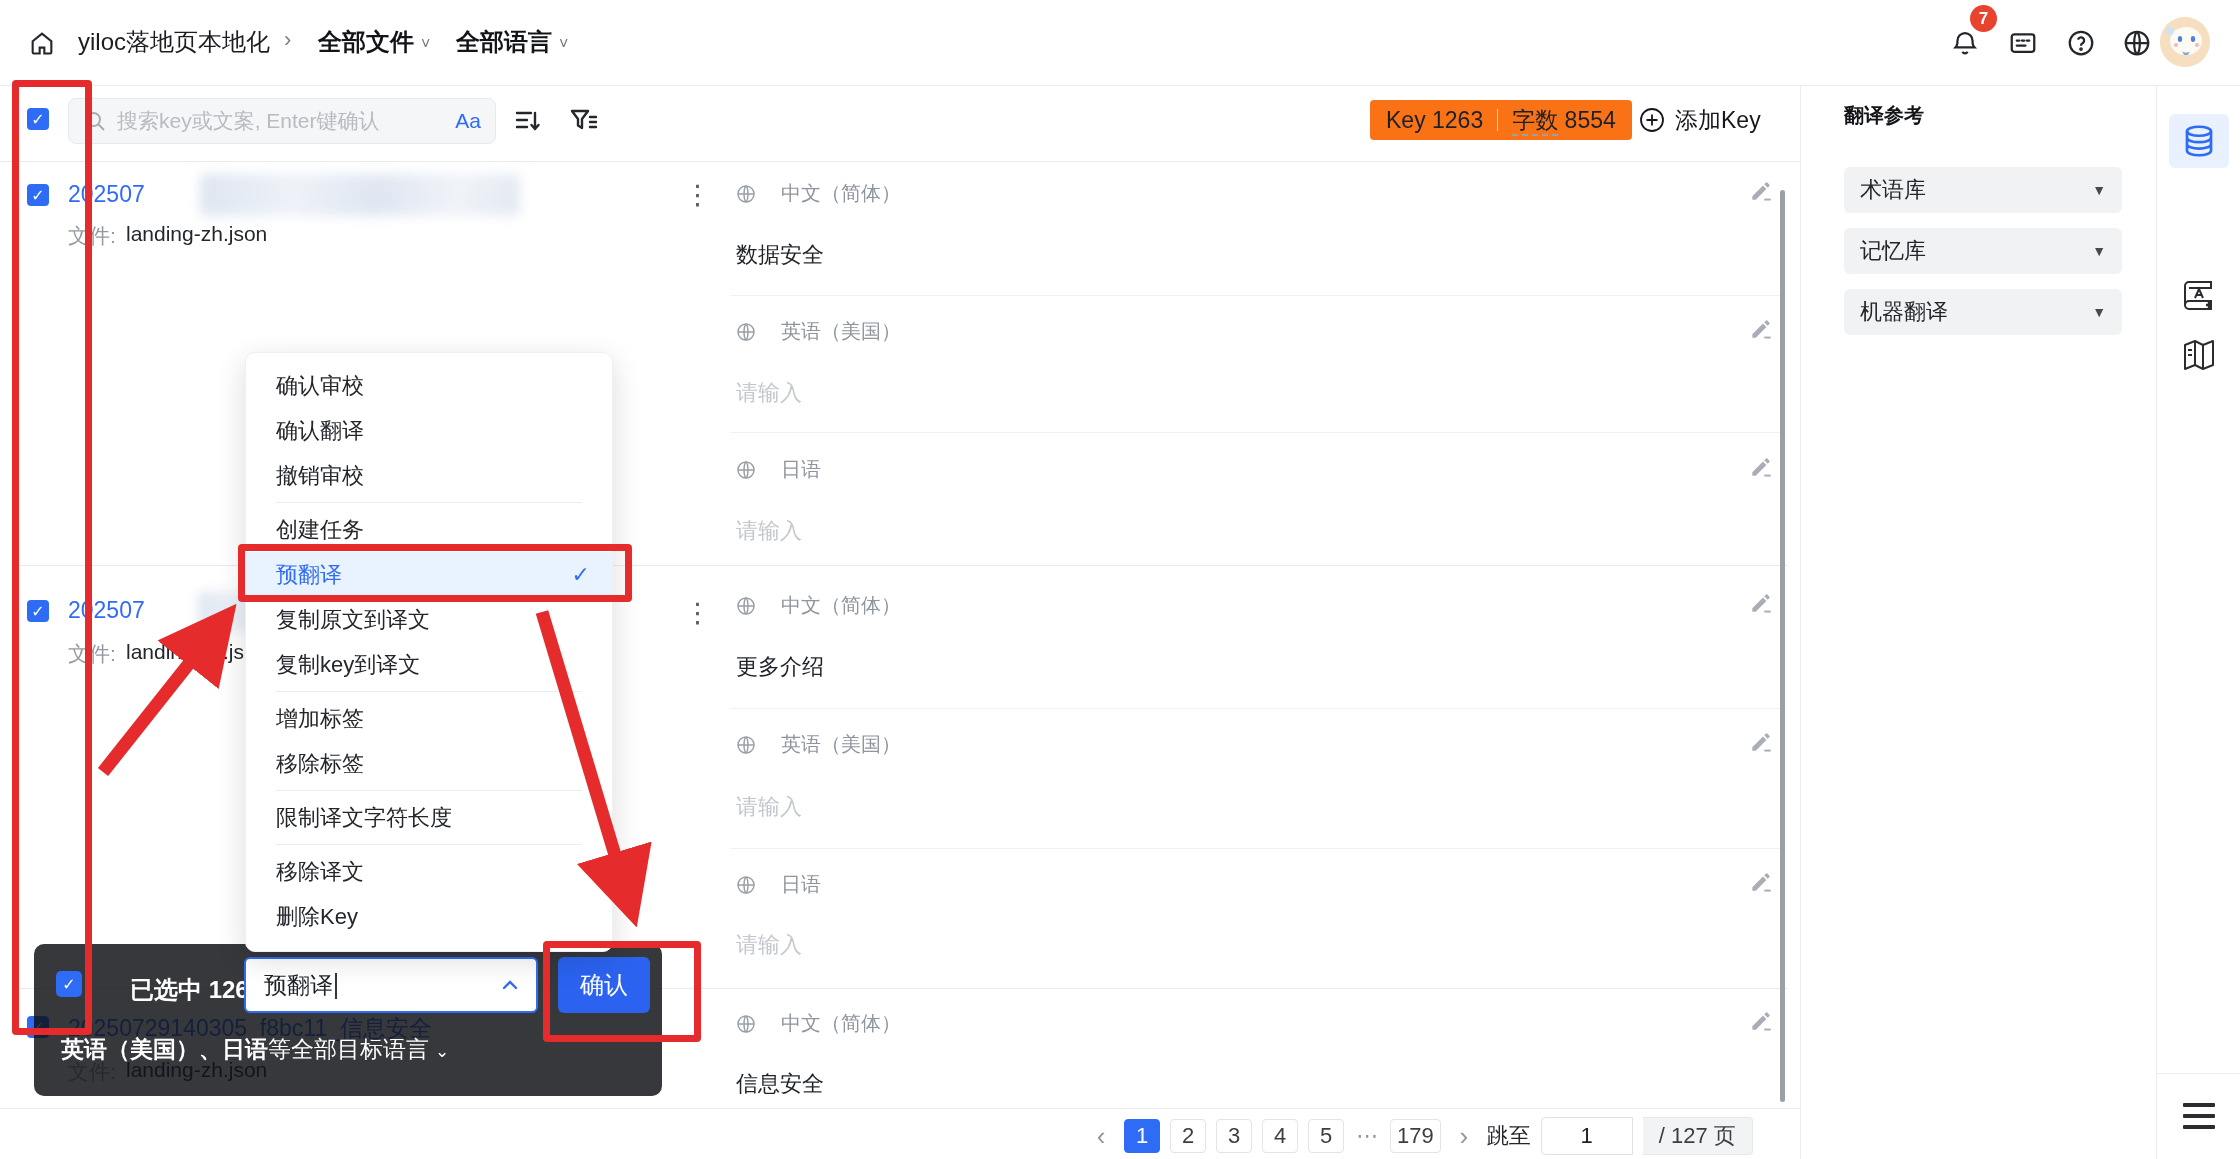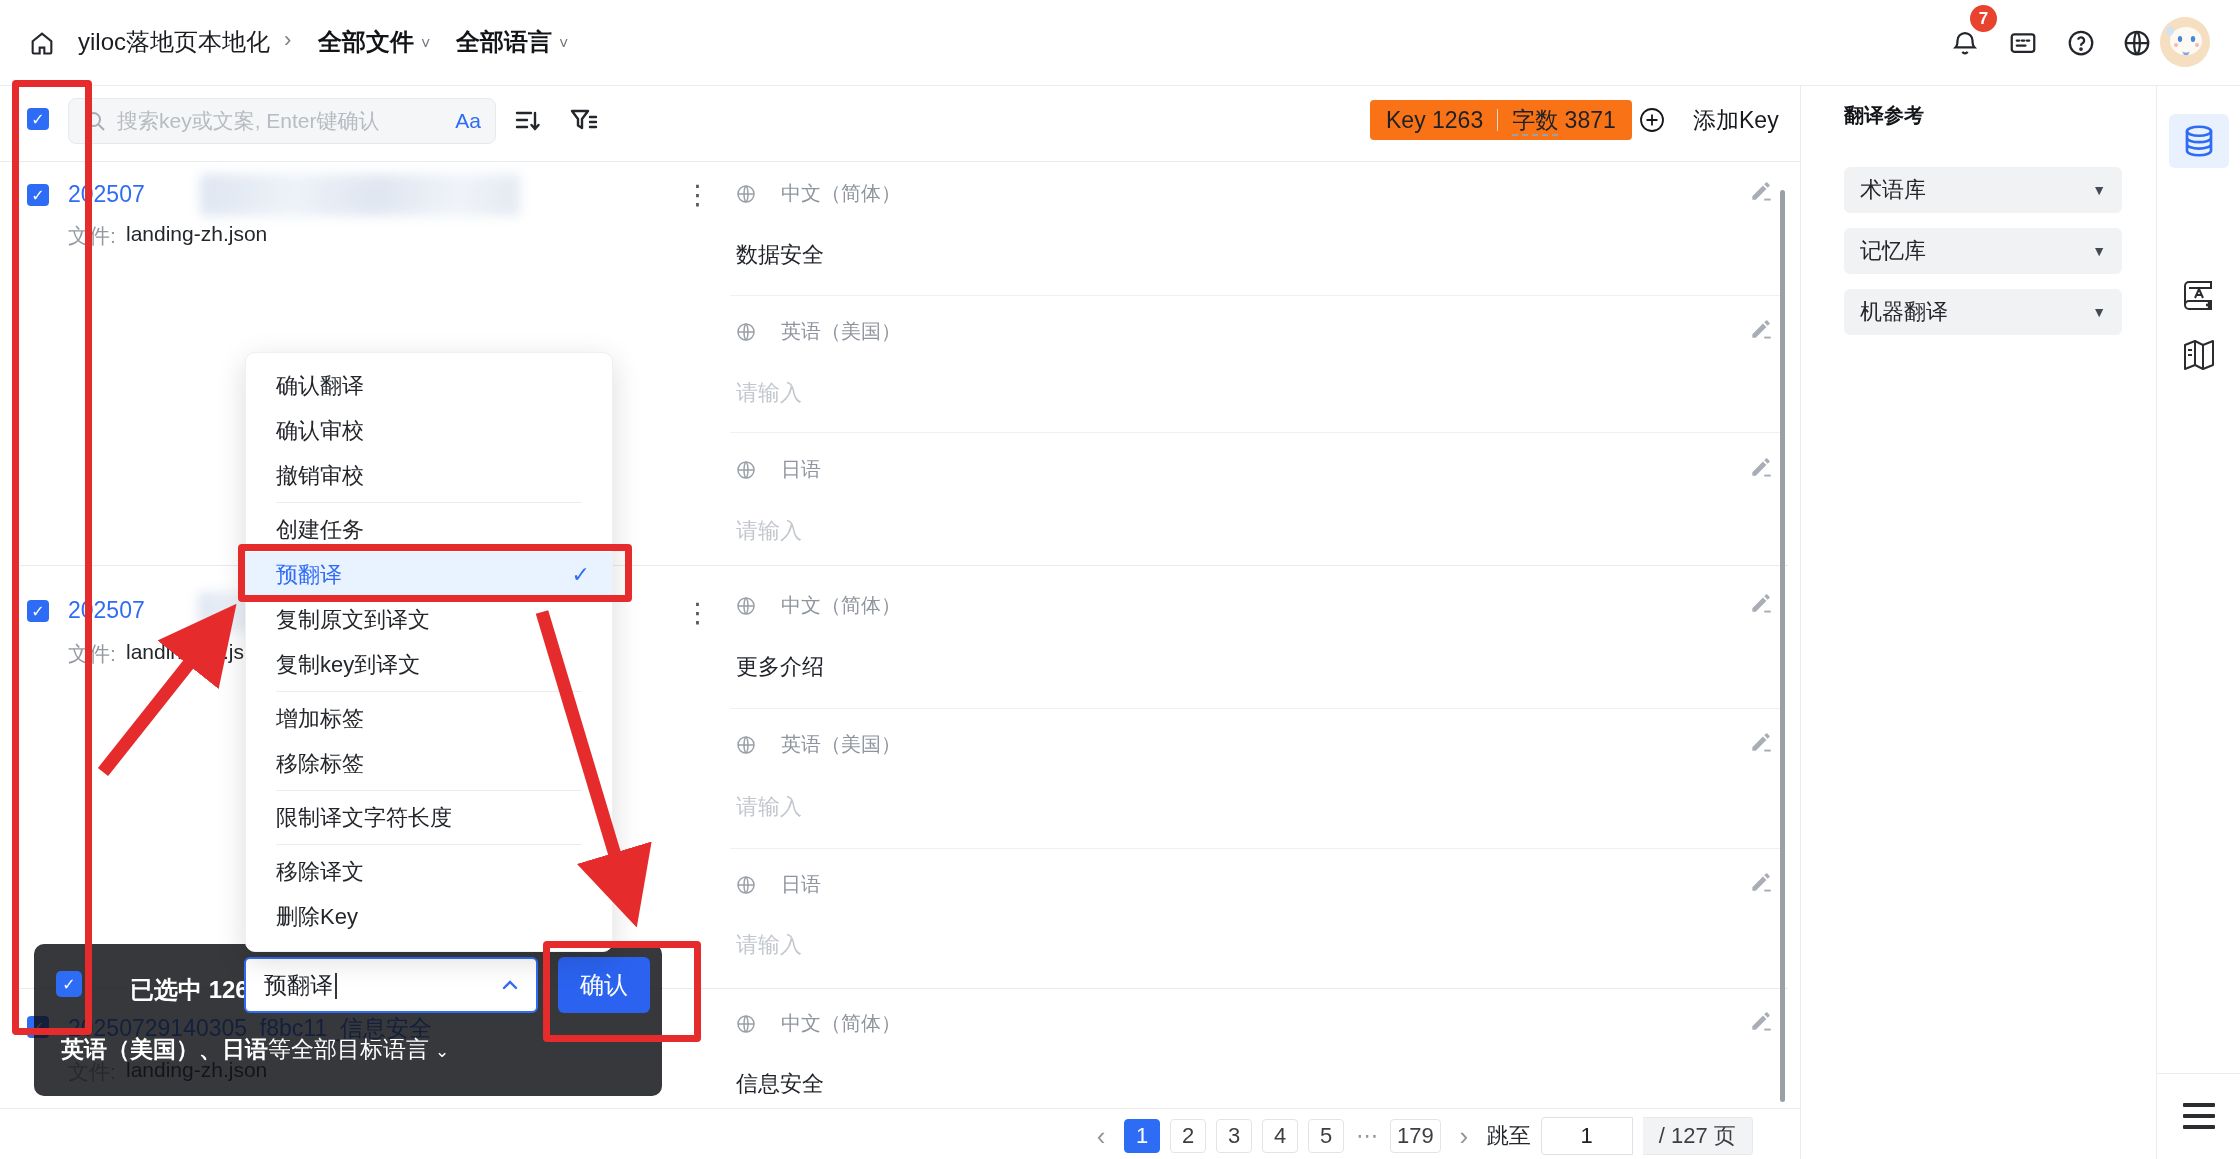--- a/index.html
+++ b/index.html
@@ -22,21 +22,21 @@
 
   
   .checkbox { position:absolute; width:22px; height:22px; background:#2f6cf6; border-radius:4px; color:#fff; font-size:16px; font-weight:bold; display:flex; align-items:center; justify-content:center; cursor:pointer; }
   .search { position:absolute; left:68px; top:98px; width:428px; height:46px; background:#f5f6f7; border:1px solid #e8e9eb; border-radius:8px; display:flex; align-items:center; padding:0 14px; gap:10px; }
   .search .ph { font-size:21px; color:#b7bbc2; flex:1; }
   .search .aa { font-size:21px; color:#2f6cf6; cursor:pointer; }
   .tool-ico { position:absolute; top:104px; width:32px; height:32px; color:#23262b; cursor:pointer; }
   .count-badge { position:absolute; left:1370px; top:100px; height:40px; background:#f97316; border-radius:4px; display:flex; align-items:center; padding:0 16px; font-size:23px; color:#1d2127; gap:14px; }
   .count-badge .vsep { width:1px; height:22px; background:#d9dbde; }
   .dashed-u { border-bottom:2px dashed #9aa0a8; padding-bottom:1px; }
-  .add-key { position:absolute; left:1638px; top:100px; height:40px; display:flex; align-items:center; gap:27px; font-size:23px; color:#16181c; cursor:pointer; }
+  .add-key { position:absolute; left:1638px; top:100px; height:40px; display:flex; align-items:center; gap:9px; font-size:23px; color:#16181c; cursor:pointer; }
 
   
   .divider-h { position:absolute; height:1px; background:#e9eaec; }
   .cell-div { position:absolute; height:1px; background:#f0f1f2; }
   .key-link { position:absolute; font-size:23px; color:#2f6cf6; cursor:pointer; white-space:nowrap; }
   .blur-mask { position:absolute; border-radius:4px; background:linear-gradient(100deg,#dde5f0 0%,#eef2f8 30%,#dfe6f1 55%,#f0f3f8 80%,#e3e9f2 100%); filter:blur(6px); }
   .kebab { position:absolute; font-size:27px; color:#565b62; cursor:pointer; line-height:1; }
   .file-lab { position:absolute; font-size:21px; color:#9399a1; }
   .file-val { position:absolute; font-size:21px; color:#23262b; }
   .lang-row { position:absolute; left:736px; display:flex; align-items:center; gap:25px; font-size:20px; color:#8f959e; }
@@ -178,21 +178,21 @@
   <span class="tool-ico" style="left:568px;">
     <svg class="i" viewBox="0 0 32 32" fill="none" stroke="#23262b" stroke-width="2.4" stroke-linejoin="round" stroke-linecap="round">
         <path d="M4 7h16l-6 8v9l-4-2.5V15z"></path>
         <path d="M22 13h6 M22 18h6 M22 23h6"></path>
       </svg>
   </span>
 
   <div class="count-badge">
     <span>Key 1263</span>
     <span class="vsep"></span>
-    <span><span class="dashed-u">字数</span>&nbsp;<span>3871</span></span>
+    <span><span class="dashed-u">字数</span>&nbsp;<span>8554</span></span>
   </div>
 
   <div class="add-key">
     <span style="width:28px;height:28px;">
       <svg class="i" viewBox="0 0 28 28" fill="none" stroke="#16181c" stroke-width="1.8">
           <circle cx="14" cy="14" r="11"></circle>
           <path d="M14 8.5v11 M8.5 14h11"></path>
         </svg>
     </span>
     <span>添加Key</span>
@@ -412,22 +412,22 @@
     </span>
     <div class="rstrip-div"></div>
     <div class="hamb">
         <span></span>
         <span></span>
         <span></span>
       </div>
   </aside>
 
   <div class="menu">
+    <div class="menu-item">确认审校</div>
     <div class="menu-item">确认翻译</div>
-    <div class="menu-item">确认审校</div>
     <div class="menu-item">撤销审校</div>
     <div class="menu-div"></div>
     <div class="menu-item">创建任务</div>
     <div class="menu-item sel">
       <span>预翻译</span>
       <span class="chk">✓</span>
     </div>
     <div class="menu-item">复制原文到译文</div>
     <div class="menu-item">复制key到译文</div>
     <div class="menu-div"></div>

